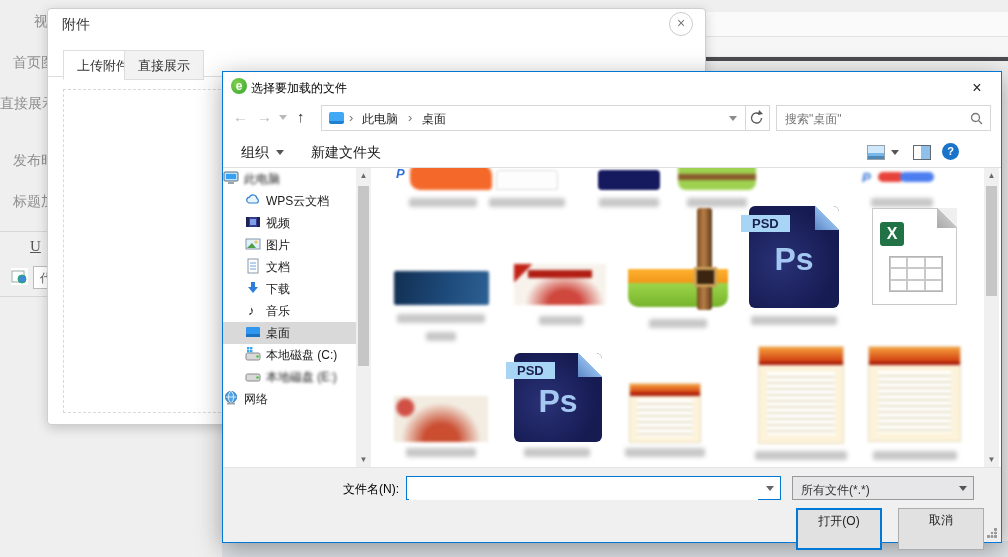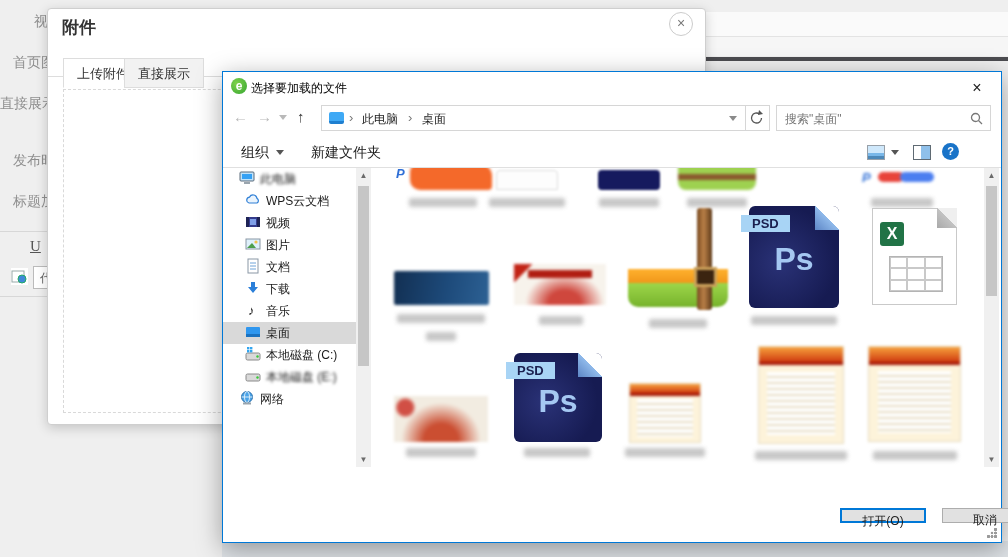--- a/index.html
+++ b/index.html
@@ -11,24 +11,24 @@
   .bg-label{position:absolute;color:#8f8f8f;font-size:14px;white-space:nowrap;}
   .bg-band{position:absolute;left:704px;width:304px;}
   .bg-darkline{position:absolute;left:700px;width:308px;top:57px;height:4px;background:#4c4c50;}
   .ed-sep{position:absolute;left:0;width:152px;height:1px;background:#d7d7d7;}
   .ed-btn{position:absolute;color:#555;font-size:15px;font-family:"Liberation Serif","DejaVu Serif",serif;}
   .ed-box{position:absolute;border:1px solid #bbb;background:#fff;}
   .pg-scroll{position:absolute;left:215px;top:348px;width:8px;height:20px;background:#bdbdbd;}
 
   
   .attach{position:absolute;left:47px;top:8px;width:657px;height:415px;background:#fff;border:1px solid #cfcfcf;border-radius:4px;box-shadow:0 3px 12px rgba(0,0,0,.18);}
-  .attach-title{position:absolute;left:14px;top:7px;font-size:17px;font-weight:bold;color:#333;}
+  .attach-title{position:absolute;left:14px;top:7px;font-size:14px;font-weight:normal;color:#333;}
   .attach-close{position:absolute;right:12px;top:3px;width:22px;height:22px;border:1px solid #ccc;border-radius:50%;color:#777;text-align:center;line-height:20px;font-size:14px;background:#fff;cursor:pointer;}
   .tabs{position:absolute;left:0;top:37px;width:100%;height:31px;border-bottom:1px solid #ddd;box-sizing:border-box;}
-  .tab{position:absolute;top:12px;height:30px;line-height:30px;padding:0 13px;font-size:13px;color:#333;background:#f2f2f2;border:1px solid #ddd;box-sizing:border-box;}
+  .tab{position:absolute;top:4px;height:30px;line-height:30px;padding:0 13px;font-size:13px;color:#333;background:#f2f2f2;border:1px solid #ddd;box-sizing:border-box;}
   .tab.active{background:#fff;border-bottom:1px solid #fff;}
   .dropzone{position:absolute;left:15px;top:80px;width:700px;height:322px;border:1px dashed #d9d9d9;}
 
   
   .fdlg{position:absolute;left:222px;top:71px;width:778px;height:470px;background:#fff;border:1px solid #0078d7;box-sizing:content-box;box-shadow:0 6px 24px rgba(0,0,0,.35);}
   .fd-titlebar{position:absolute;left:0;top:0;width:778px;height:30px;background:#fff;}
   .fd-title{position:absolute;left:28px;top:8px;font-size:12px;color:#000;}
   .e-icon{position:absolute;left:8px;top:6px;width:16px;height:16px;border-radius:50%;background:radial-gradient(circle at 35% 35%,#7fd24a,#35a531);color:#fff;font-weight:bold;font-size:12px;text-align:center;line-height:16px;}
   .fd-close{position:absolute;right:14px;top:6px;width:20px;height:20px;text-align:center;line-height:20px;font-size:16px;color:#222;cursor:pointer;}
 
@@ -45,21 +45,21 @@
   .search-ph{position:absolute;left:8px;top:5px;color:#777;}
 
   .fd-toolbar{position:absolute;left:0;top:65px;width:778px;height:31px;background:#fff;border-bottom:1px solid #e0e0e0;box-sizing:border-box;}
   .tb-item{position:absolute;top:7px;color:#1a1a1a;font-size:14px;cursor:pointer;}
   .views-ic{position:absolute;left:644px;top:8px;width:16px;height:13px;border:1px solid #98a0a8;background:linear-gradient(#cfe8fb 0 55%,#79b7e8 55% 80%,#4d88b8 80% 100%);}
   .pane-ic{position:absolute;left:690px;top:8px;width:16px;height:13px;border:1px solid #5f6a73;background:linear-gradient(90deg,#fff 0 45%,#8fc0ea 45% 100%);}
   .help-ic{position:absolute;left:719px;top:6px;width:17px;height:17px;border-radius:50%;background:#1973c8;color:#fff;font-weight:bold;text-align:center;line-height:17px;font-size:11px;cursor:pointer;}
 
   .fd-body{position:absolute;left:0;top:96px;width:778px;height:299px;background:#fff;}
   .sidebar{position:absolute;left:0;top:0;width:159px;height:299px;overflow:hidden;}
-  .side-item{position:relative;height:22px;line-height:22px;white-space:nowrap;color:#1a1a1a;cursor:pointer;padding-left:16px;}
+  .side-item{position:relative;height:22px;line-height:22px;white-space:nowrap;color:#1a1a1a;cursor:pointer;padding-left:0;}
   .side-item.sel{background:#d9d9d9;}
   .side-item.ind{padding-left:22px;}
   .side-ic{display:inline-block;width:16px;height:16px;vertical-align:-3px;margin-right:5px;}
   .sb-scroll{position:absolute;left:133px;top:0;width:15px;height:299px;background:#f0f0f0;}
   .fl-scroll{position:absolute;left:761px;top:0;width:15px;height:299px;background:#f0f0f0;}
   .sc-arrow{position:absolute;left:0;width:15px;height:15px;color:#6a6a6a;font-size:8px;text-align:center;line-height:15px;}
   .sc-thumb{position:absolute;left:2px;width:11px;background:#c6c6c6;}
 
   .filegrid{position:absolute;left:148px;top:0;width:613px;height:299px;overflow:hidden;background:#fff;}
   .fitem{position:absolute;cursor:pointer;}
@@ -106,21 +106,21 @@
   .w-line{position:absolute;left:0;top:16%;width:100%;height:3px;background:#a31505;}
   .w-body{position:absolute;left:10%;top:26%;width:80%;height:66%;background:repeating-linear-gradient(#fff 0 4px,#e6dcc2 4px 6px);}
 
   .fd-footer{position:absolute;left:0;top:395px;width:778px;height:75px;background:#f0f0f0;border-top:1px solid #e4e4e4;box-sizing:border-box;}
   .fn-label{position:absolute;left:120px;top:13px;color:#000;}
   .fn-combo{position:absolute;left:183px;top:8px;width:375px;height:24px;background:#fff;border:1px solid #0078d7;box-sizing:border-box;}
   .fn-input{position:absolute;left:2px;top:1px;width:345px;height:20px;border:none;outline:none;font-size:12px;font-family:inherit;}
   .combo-chev{position:absolute;right:6px;top:9px;}
   .ft-combo{position:absolute;left:569px;top:8px;width:182px;height:24px;background:#e7e7e9;border:1px solid #999;box-sizing:border-box;cursor:pointer;}
   .ft-text{position:absolute;left:8px;top:5px;color:#333;filter:blur(.6px);}
-  .btn{position:absolute;top:436px;height:15px;background:#e1e1e1;font-size:12px;text-align:center;line-height:22px;box-sizing:border-box;cursor:pointer;margin-left:44px;}
+  .btn{position:absolute;top:436px;height:42px;background:#e1e1e1;font-size:12px;text-align:center;line-height:22px;box-sizing:border-box;cursor:pointer;}
   .btn-open{left:573px;width:86px;border:2px solid #0078d7;}
   .btn-cancel{left:675px;width:86px;border:1px solid #adadad;}
   .grip{position:absolute;right:4px;bottom:4px;width:10px;height:10px;
         background:radial-gradient(circle at 85% 15%,#9a9a9a 0 1.4px,transparent 1.6px),
                    radial-gradient(circle at 50% 50%,#9a9a9a 0 1.4px,transparent 1.6px),
                    radial-gradient(circle at 85% 50%,#9a9a9a 0 1.4px,transparent 1.6px),
                    radial-gradient(circle at 15% 85%,#9a9a9a 0 1.4px,transparent 1.6px),
                    radial-gradient(circle at 50% 85%,#9a9a9a 0 1.4px,transparent 1.6px),
                    radial-gradient(circle at 85% 85%,#9a9a9a 0 1.4px,transparent 1.6px);}
   .blurlbl{filter:blur(1.6px);}
@@ -393,18 +393,29 @@
           </div>
           <div class="bar" style="left: 502px; top: 283px; width: 84px;"></div>
         </div>
       <div class="fl-scroll">
         <span class="sc-arrow" style="top:0;">▲</span>
         <div class="sc-thumb" style="top:18px;height:110px;"></div>
         <span class="sc-arrow" style="bottom:0;">▼</span>
       </div>
     </div>
 
+    <div class="fd-footer">
+      <span class="fn-label">文件名(N):</span>
+      <div class="fn-combo">
+        <input class="fn-input" autofocus="" value="" style="">
+        <span class="tri-down combo-chev" style="border-top-color:#666;"></span>
+      </div>
+      <div class="ft-combo">
+        <span class="ft-text">所有文件(*.*)</span>
+        <span class="tri-down combo-chev" style="border-top-color:#555;"></span>
+      </div>
+    </div>
     <div class="btn btn-open">打开(O)</div>
     <div class="btn btn-cancel">取消</div>
     <div class="grip"></div>
   </div>
 
 </div>
 
 </body></html>

